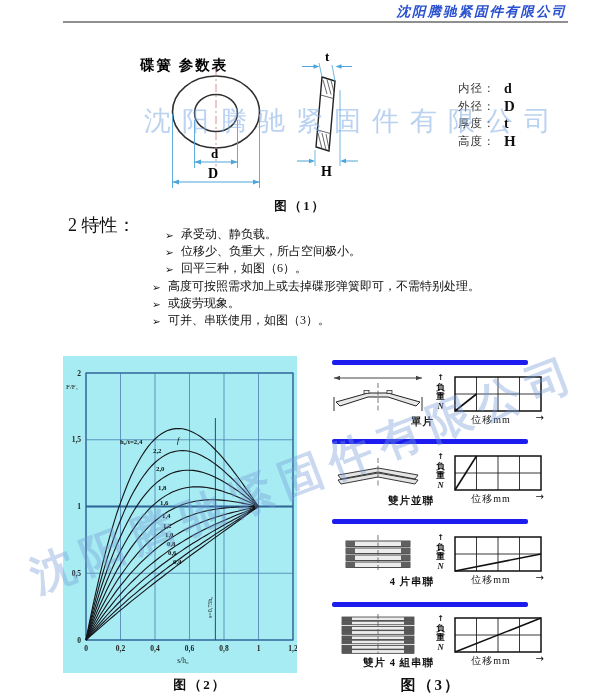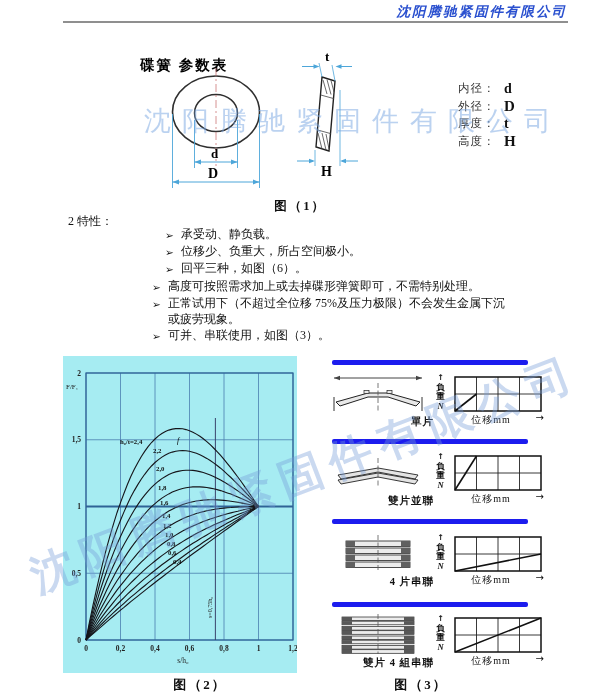--- a/index.html
+++ b/index.html
@@ -7,22 +7,22 @@
   #page{position:relative;width:600px;height:700px;background:#ffffff;overflow:hidden;
         font-family:"Liberation Serif",serif;color:#111;}
   .company{position:absolute;top:3px;right:33px;color:#2a50cf;font-weight:bold;font-style:italic;
            font-size:13.5px;letter-spacing:2px;white-space:nowrap;}
   .head-rule{position:absolute;left:63px;top:21px;width:505px;height:2px;background:#8f8f8f;}
   .intro{position:absolute;left:84px;top:28px;width:480px;font-size:12.5px;white-space:nowrap;}
   #fig1{position:absolute;left:100px;top:50px;width:470px;height:150px;}
   .caption{position:absolute;font-size:12.5px;text-align:center;letter-spacing:2px;font-weight:bold;}
   .cap1{left:260px;top:198px;width:80px;}
   .cap2{left:163px;top:676px;width:74px;font-size:13px;}
-  .cap3{left:381px;top:676px;width:80px;font-size:13px;}
-  .feat-heading{position:absolute;left:68px;top:213px;font-size:12px;}
+  .cap3{left:381px;top:676px;width:80px;font-size:15px;text-align:right;}
+  .feat-heading{position:absolute;left:68px;top:213px;font-size:18px;}
   #bullets{position:absolute;left:152px;top:226px;width:412px;font-size:12px;line-height:16.2px;}
   .bullet{display:flex;}
   .bullet.indent1{padding-left:13px;}
   .bullet .mk{width:16px;flex:none;font-family:"DejaVu Sans",sans-serif;font-size:10.5px;padding-top:1px;}
   .bullet .ln{display:block;}
   #chart-wrap{position:absolute;left:63px;top:356px;width:234px;height:317px;}
   #fig3{position:absolute;left:320px;top:350px;width:232px;height:345px;}
   .bar{position:absolute;left:12px;width:196px;height:4.5px;border-radius:2px;}
   .panel{position:absolute;left:2px;width:228px;height:66px;display:flex;}
   .disc-box{width:112px;text-align:right;}
@@ -148,21 +148,20 @@
       </div>
       <div class="bullet">
         <span class="mk">➢</span>
         <span>
           <span class="ln">高度可按照需求加上或去掉碟形弹簧即可，不需特别处理。</span>
         </span>
       </div>
       <div class="bullet">
         <span class="mk">➢</span>
         <span>
-          <span class="ln">正常试用下（不超过全位移 75%及压力极限）不会发生金属下沉</span>
           <span class="ln">或疲劳现象。</span>
         </span>
       </div>
       <div class="bullet">
         <span class="mk">➢</span>
         <span>
           <span class="ln">可并、串联使用，如图（3）。</span>
         </span>
       </div>
     </div>

